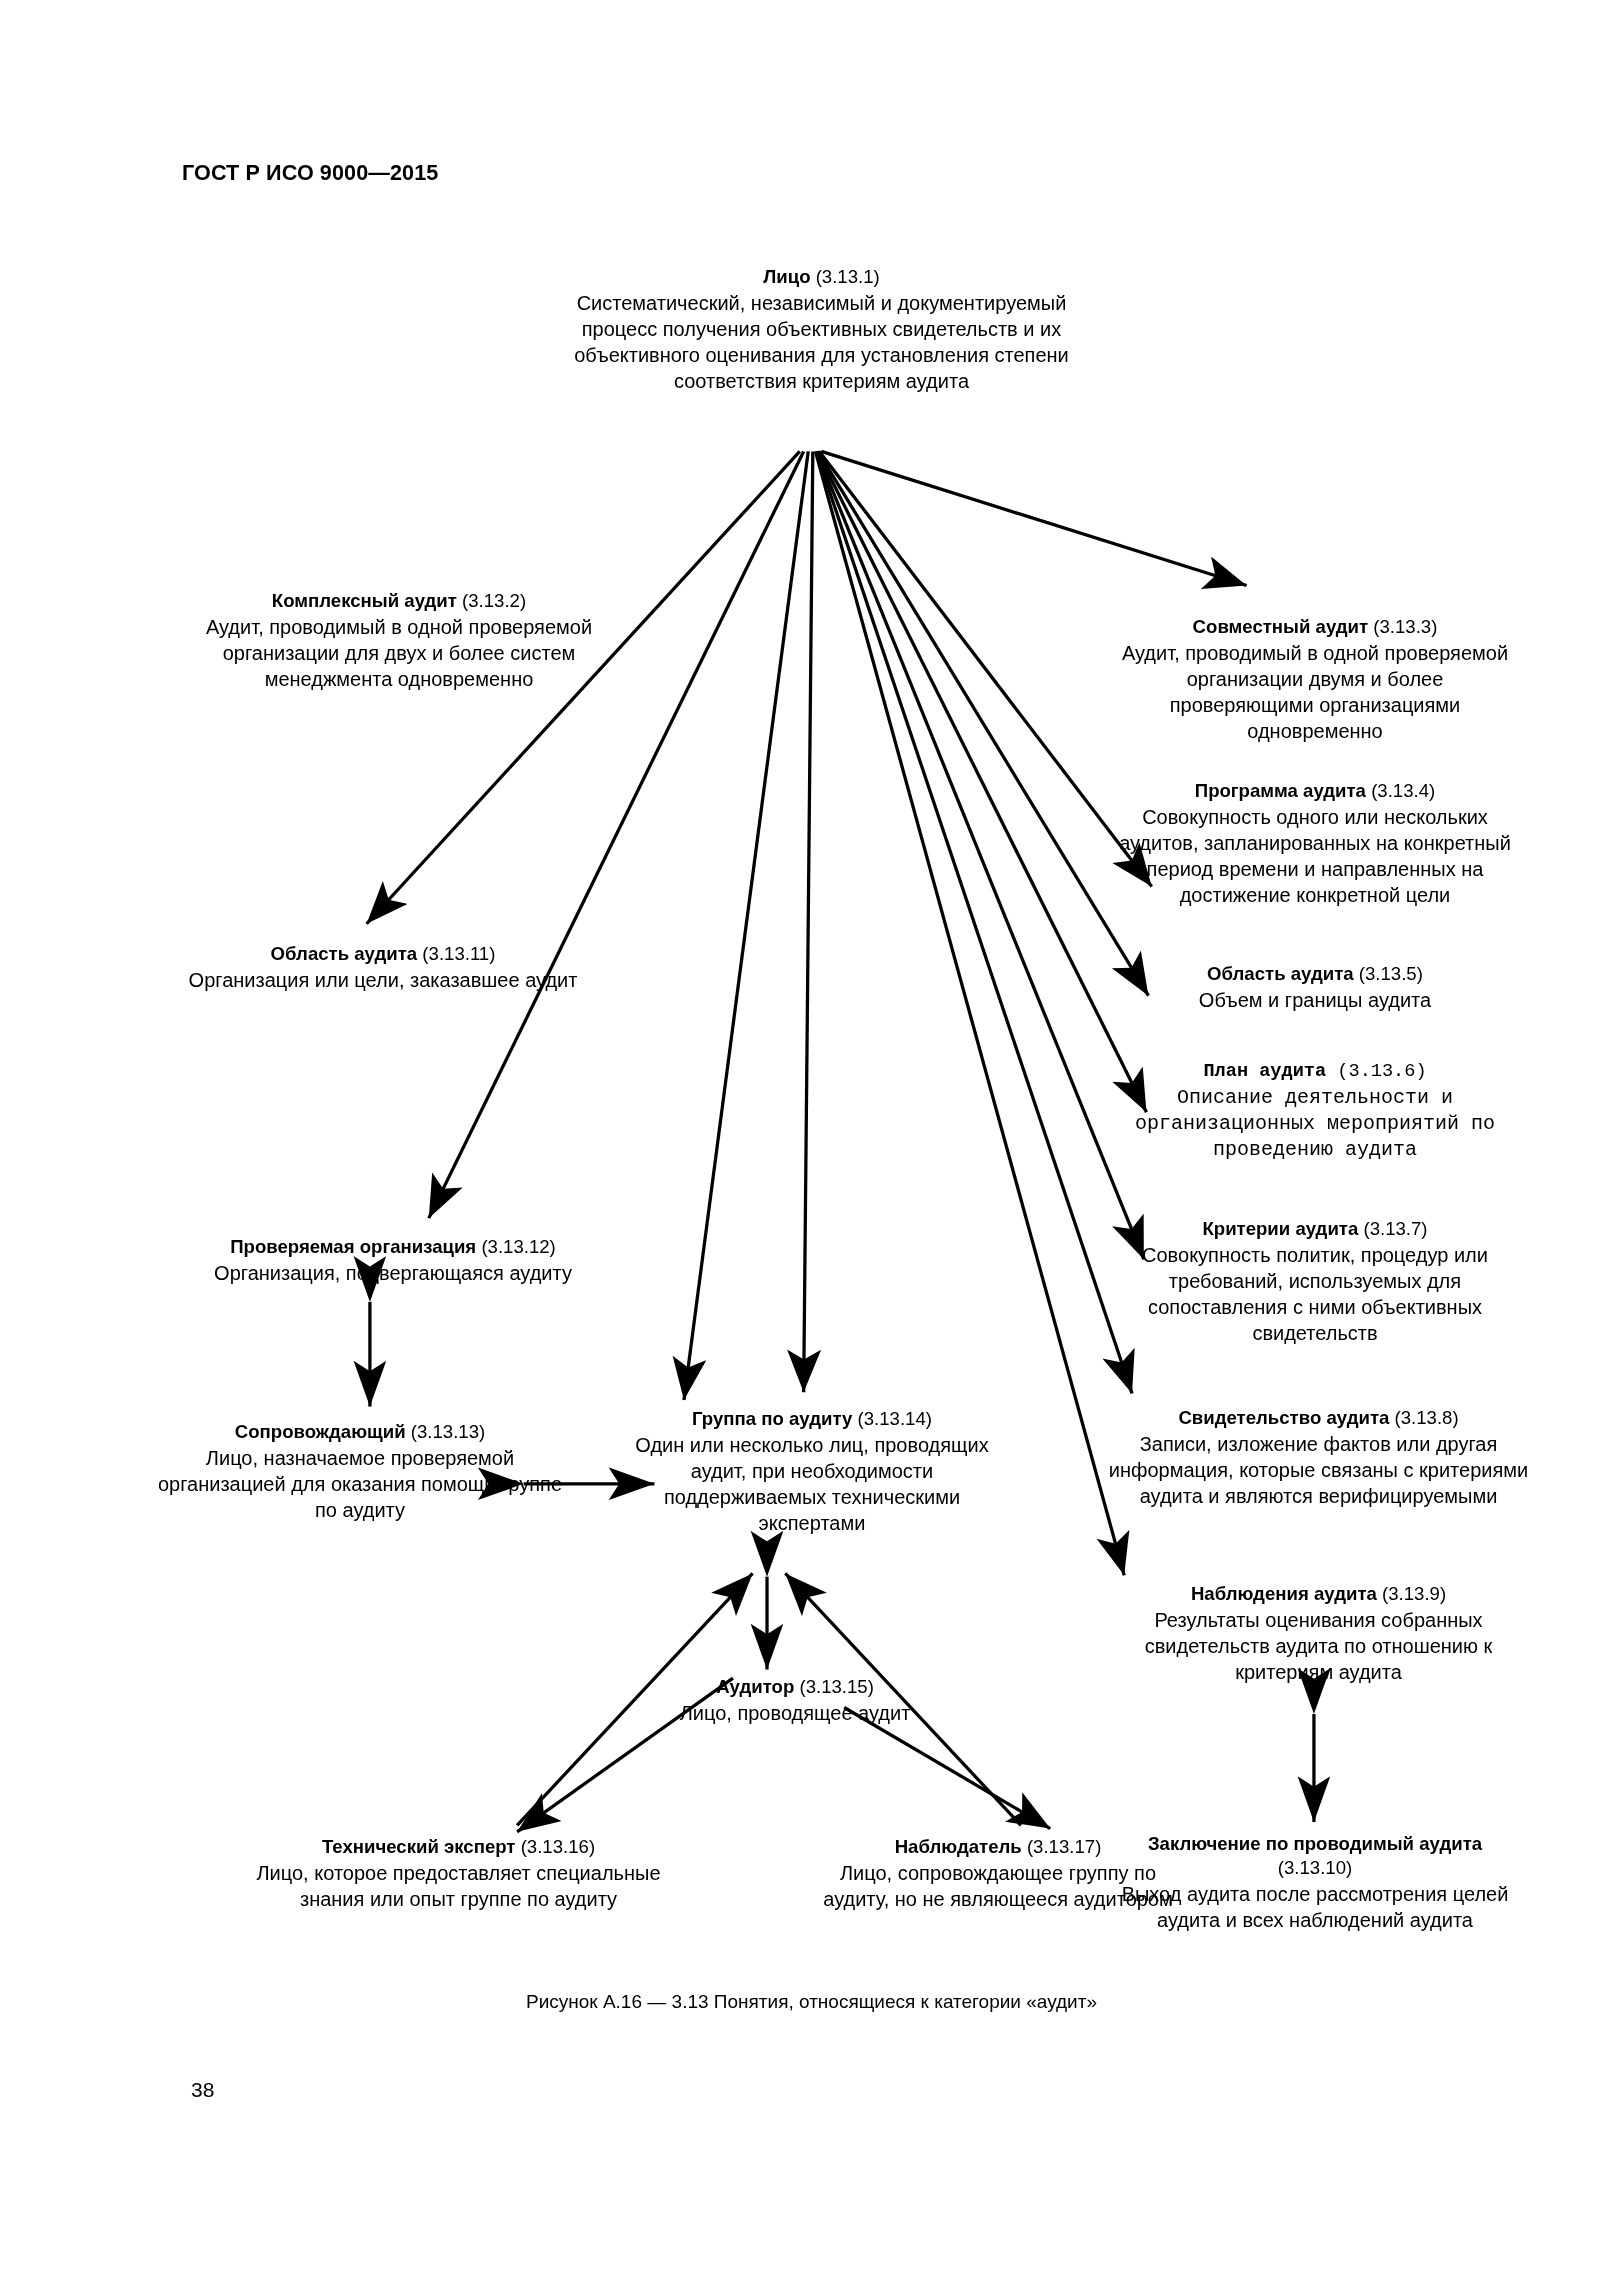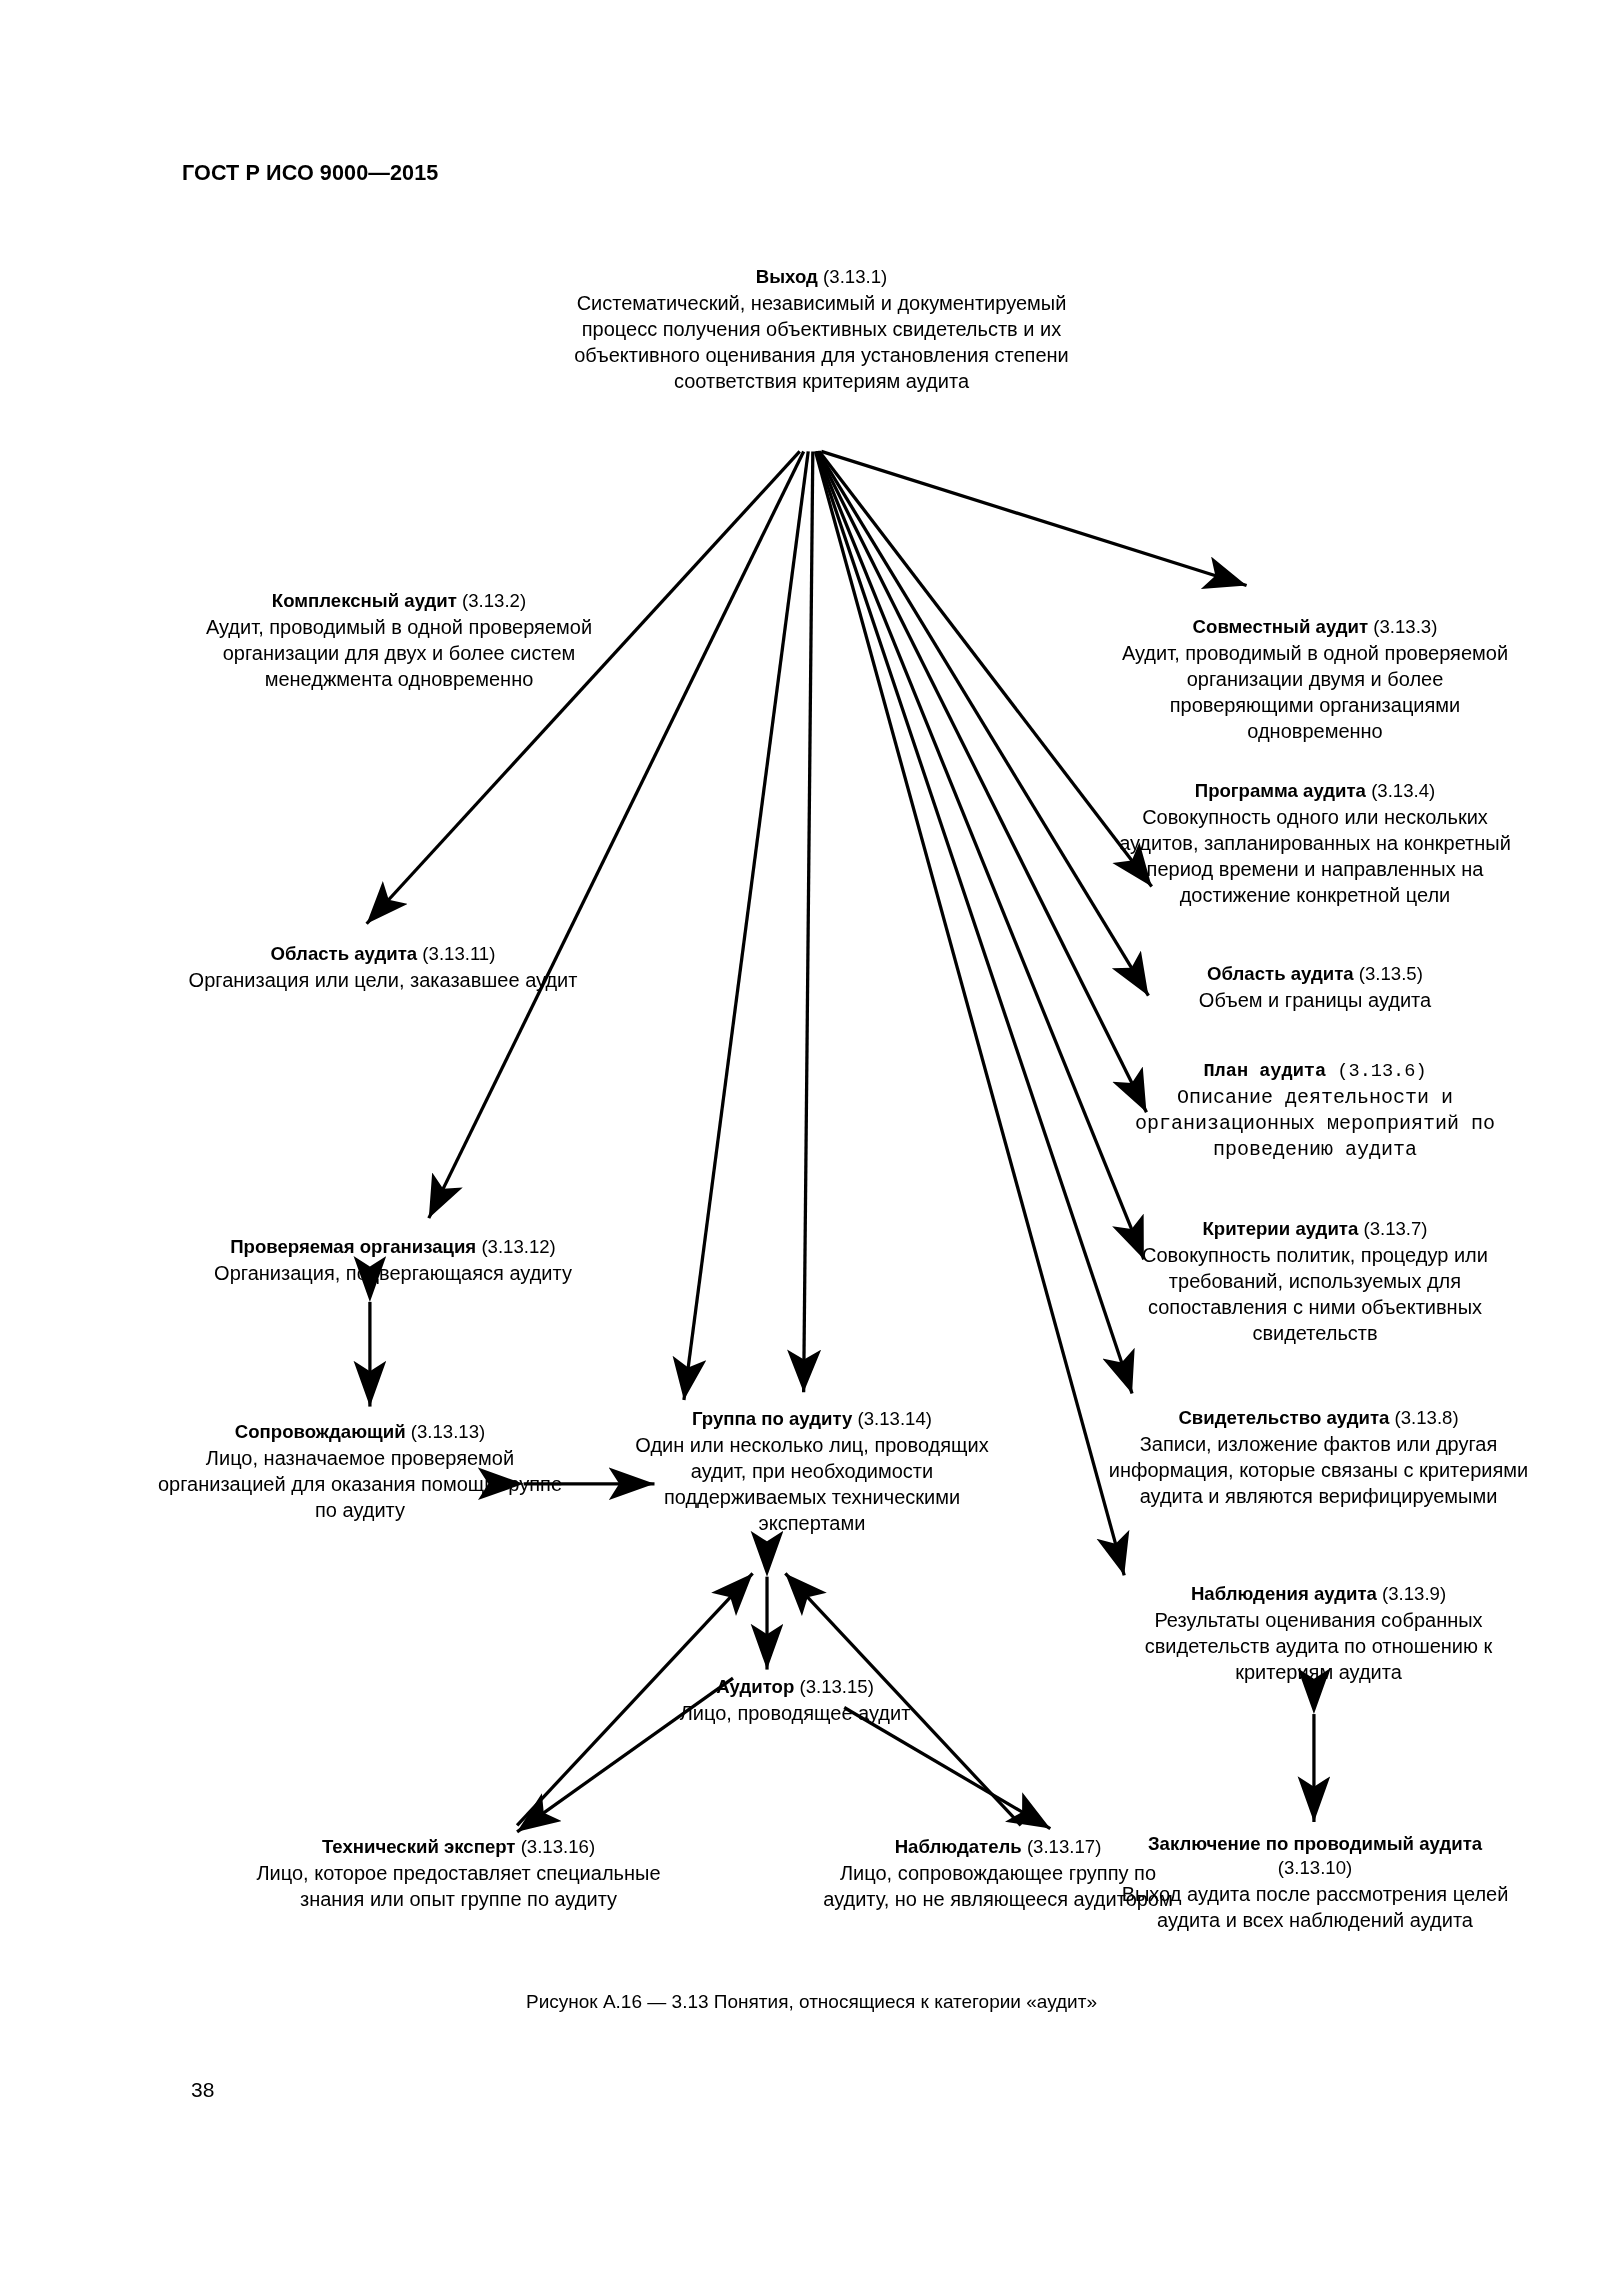--- a/index.html
+++ b/index.html
@@ -143,21 +143,21 @@
       <line x1="1560" y1="2790" x2="1200" y2="2405" marker-end="url(#ah)"></line>
       <line x1="1290" y1="2610" x2="1605" y2="2795" marker-end="url(#ah)"></line>
     </g>
 
     <g stroke="#000" fill="none" stroke-width="5">
       <line x1="2008" y1="2620" x2="2008" y2="2785" marker-start="url(#ahs)" marker-end="url(#ahs)"></line>
     </g>
   </svg>
 
   <div class="node" id="n1">
-    <span class="title"><span>Выход</span> <span class="ref">(3.13.1)</span></span>
+    <span class="title"><span>Лицо</span> <span class="ref">(3.13.1)</span></span>
     <span class="def">Систематический, независимый и документируемый процесс получения объективных свидетельств и их объективного оценивания для установления степени соответствия критериям аудита</span>
   </div>
 
   <div class="node" id="n2">
     <span class="title"><span>Комплексный аудит</span> <span class="ref">(3.13.2)</span></span>
     <span class="def">Аудит, проводимый в одной проверяемой организации для двух и более систем менеджмента одновременно</span>
   </div>
 
   <div class="node" id="n3">
     <span class="title"><span>Совместный аудит</span> <span class="ref">(3.13.3)</span></span>

